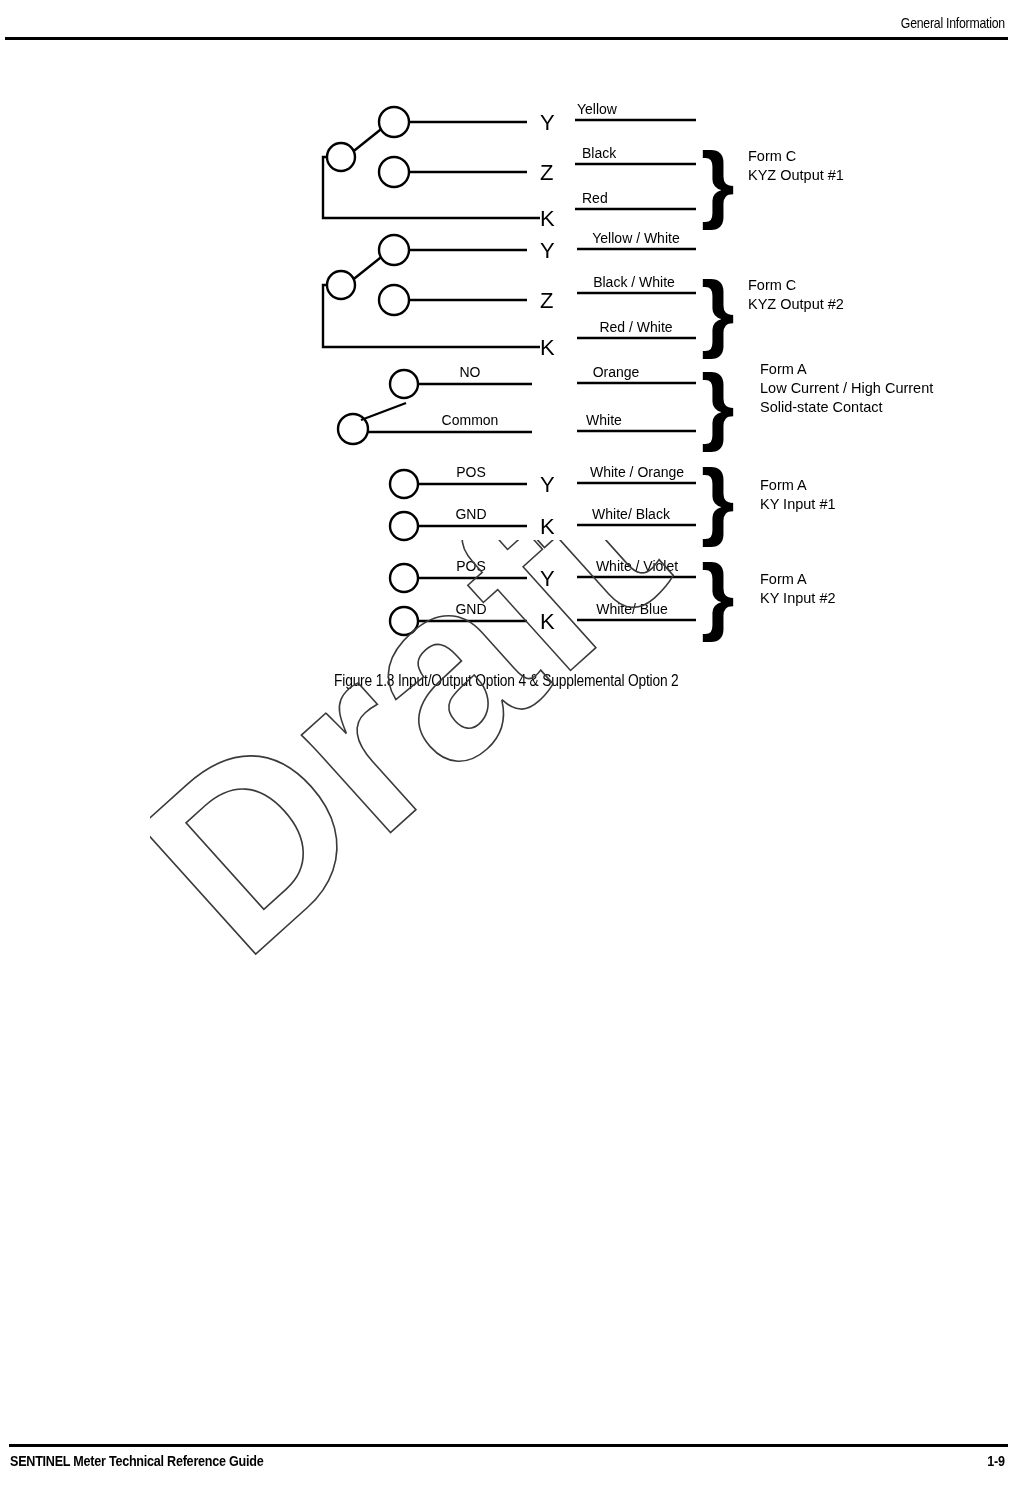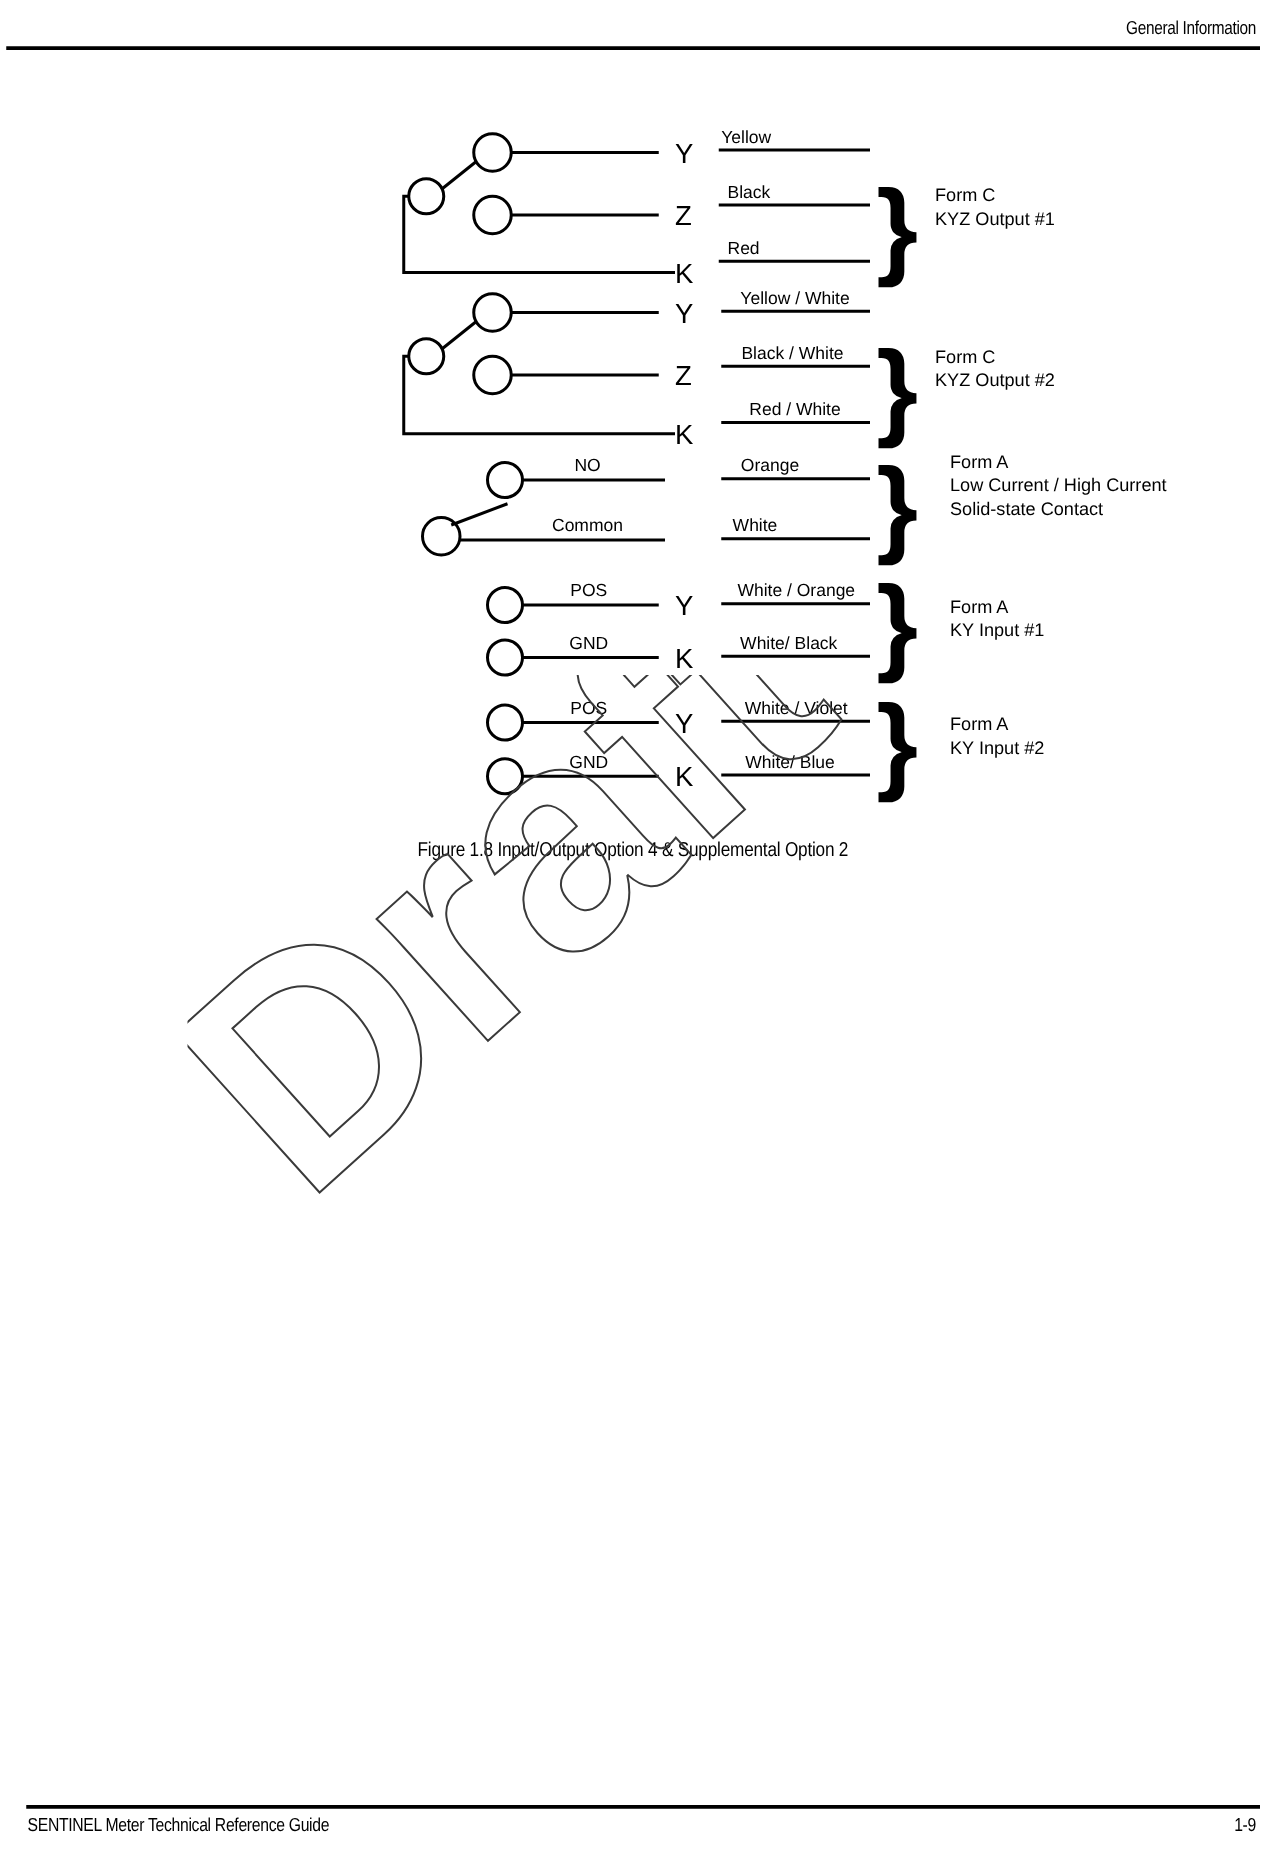--- a/index.html
+++ b/index.html
@@ -34,22 +34,23 @@
   #page-header .header-rule {
     position: absolute;
     left: 5px; right: 5px; top: 25px;
     height: 3px;
     background: #000;
   }
 
   
   #page-footer {
     position: absolute;
-    left: 16px; bottom: 0; right: 0;
+    left: 4px; bottom: 0; right: 0;
     height: 46px;
+    font-weight: bold;
   }
   #page-footer .footer-rule {
     position: absolute;
     left: 5px; right: 5px; top: 0px;
     height: 3px;
     background: #000;
   }
   #page-footer .footer-left {
     position: absolute;
     left: 6px; top: 8px;

